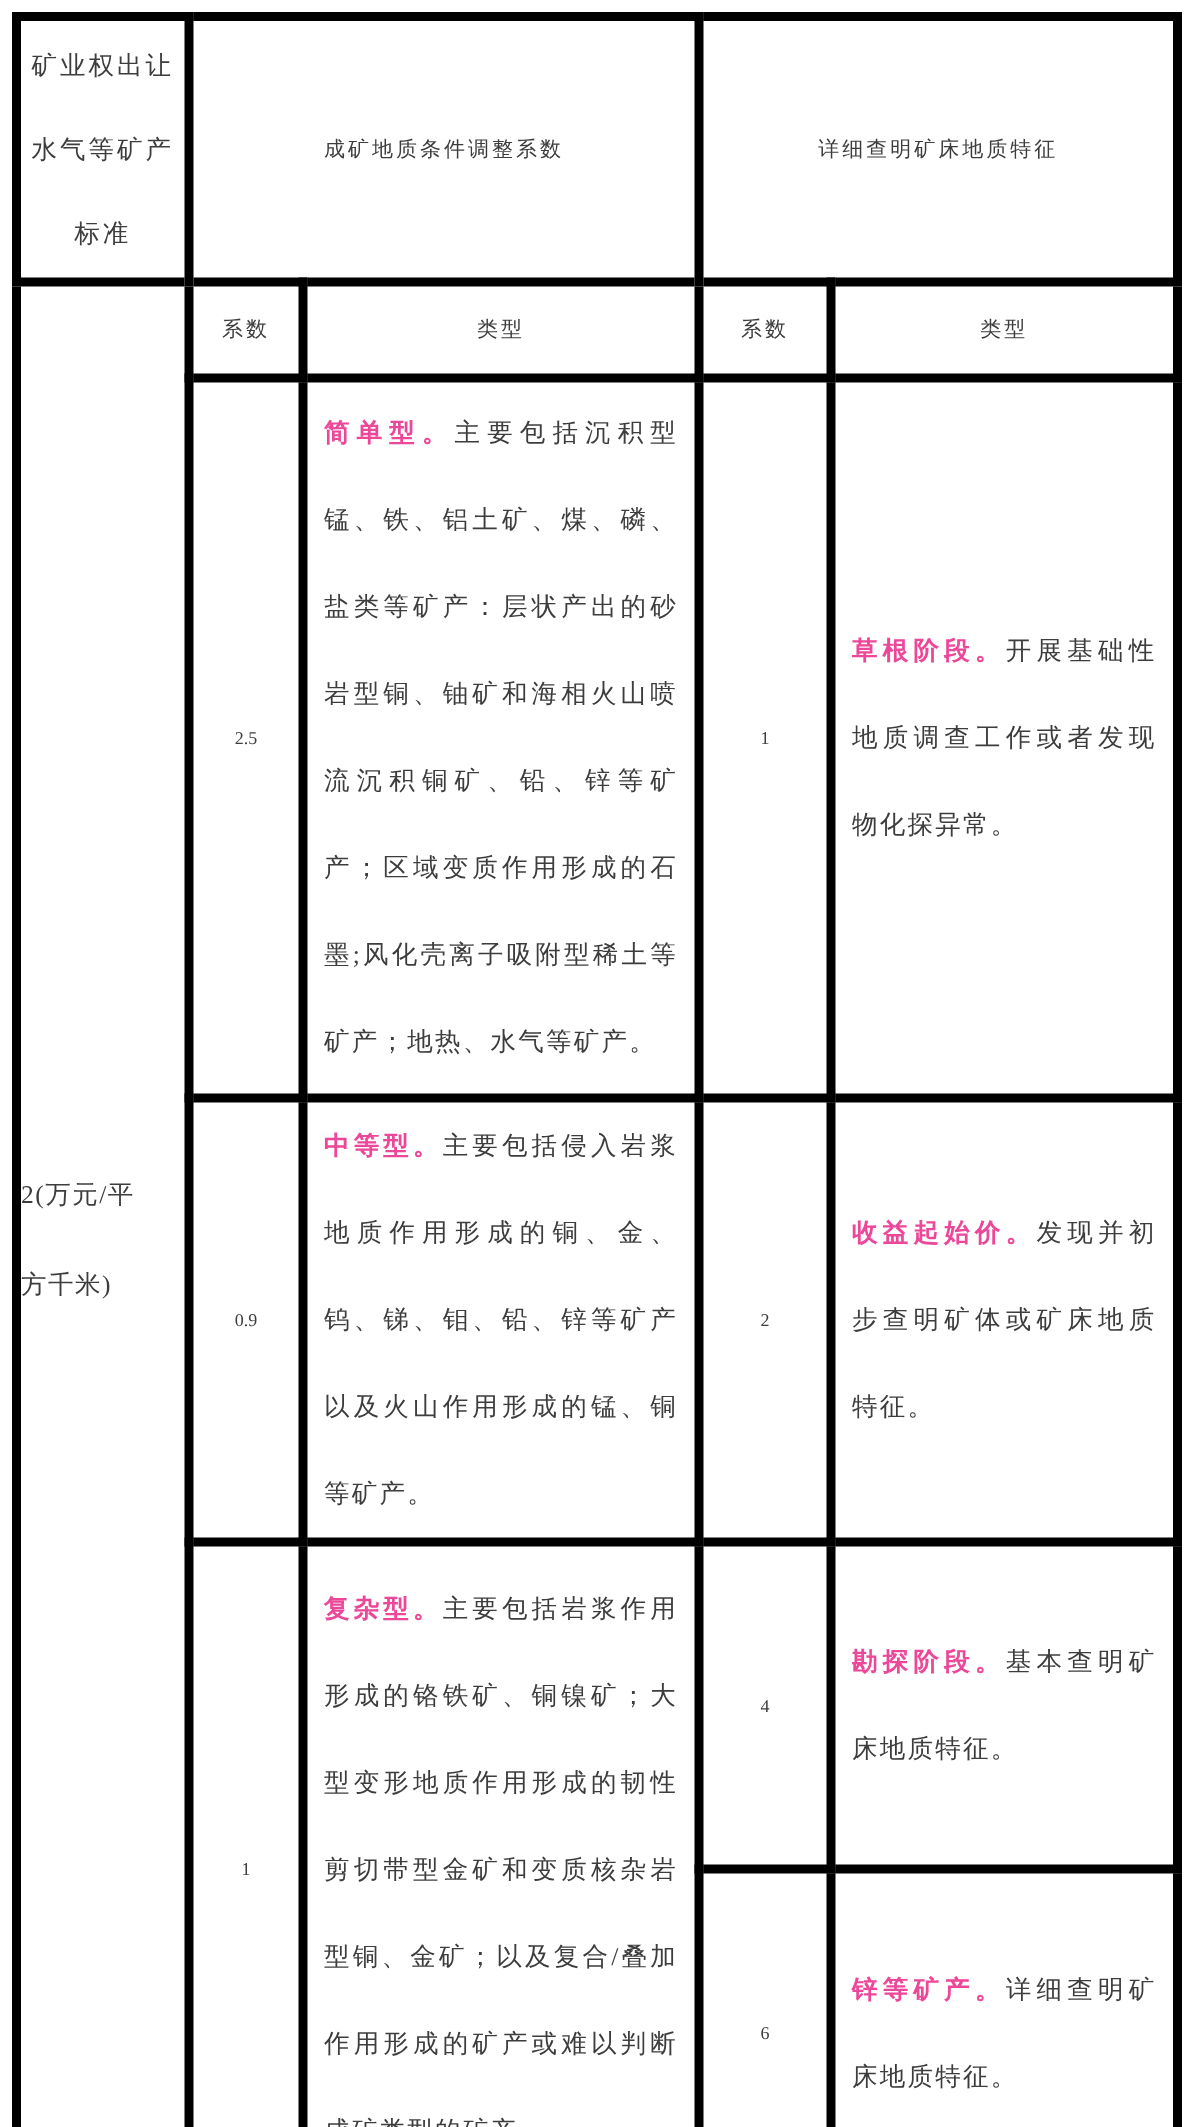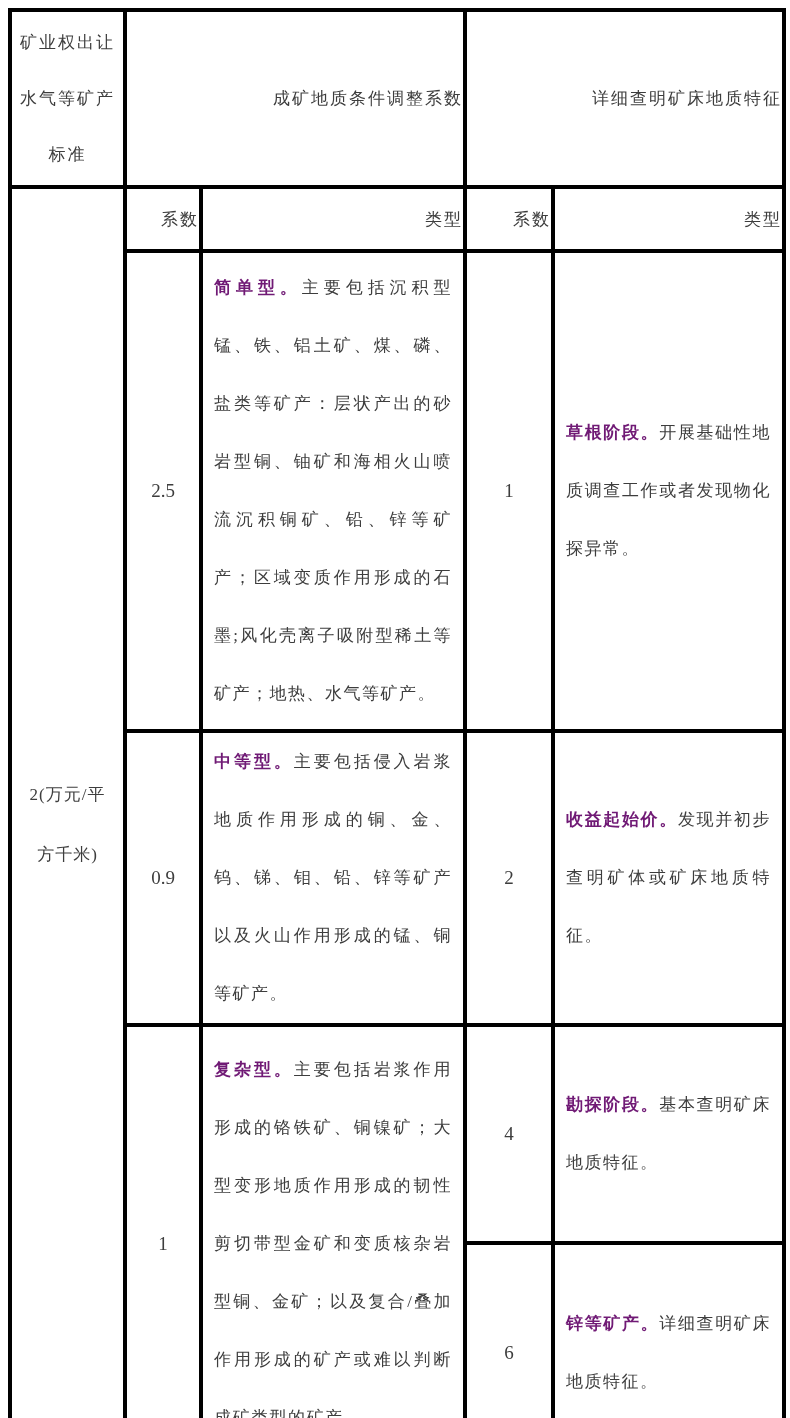--- a/index.html
+++ b/index.html
@@ -18,59 +18,59 @@
     position: absolute;
     left: 8px;
     top: 8px;
   }
   table {
     border-collapse: collapse;
     table-layout: fixed;
     width: 774px;
   }
   td {
-    border: 4px solid #000000;
+    border: 6px solid #000000;
     vertical-align: middle;
     padding: 0;
     overflow: hidden;
   }
   tr.header1 td {
     border-bottom-width: 3px;
   }
   .center-cell {
-    text-align: right;
-    font-size: 17px;
+    text-align: center;
+    font-size: 14px;
     letter-spacing: 2px;
   }
   .col1-header div {
     line-height: 56px;
     text-align: center;
     font-size: 17px;
     letter-spacing: 2px;
   }
   .price-cell div {
     line-height: 60px;
-    text-align: center;
+    text-align: left;
     font-size: 17px;
     letter-spacing: 1px;
   }
   .coef-cell {
     text-align: center;
-    font-size: 19px;
+    font-size: 12px;
   }
   .type-cell {
     padding: 0 11px;
     font-size: 17px;
     letter-spacing: 1.5px;
     line-height: 58px;
     text-align: justify;
   }
   .lead {
     font-weight: bold;
-    color: #701a75;
+    color: #ec4899;
   }
 </style>
 </head>
 <body>
 
 <div class="table-wrap">
   <table>
     <colgroup>
       <col style="width:115px">
       <col style="width:76px">

